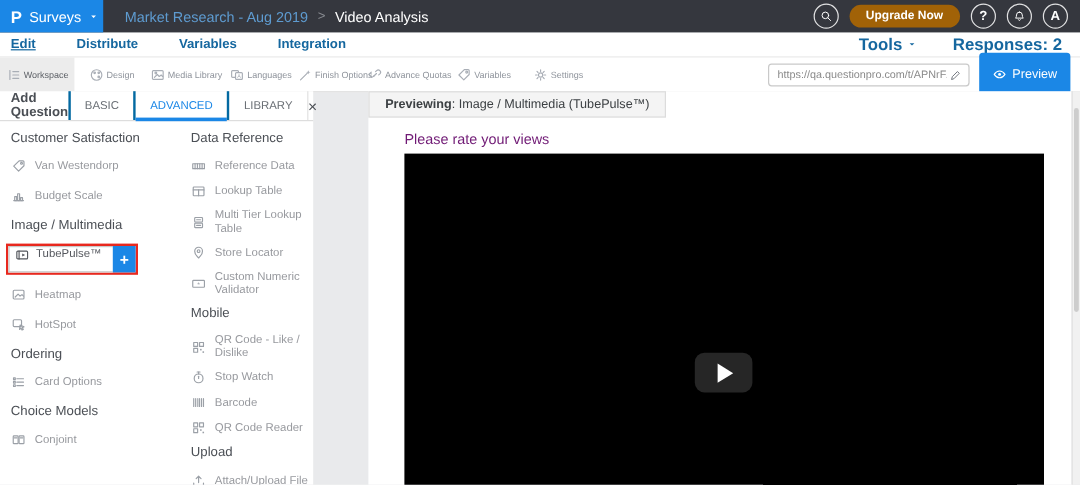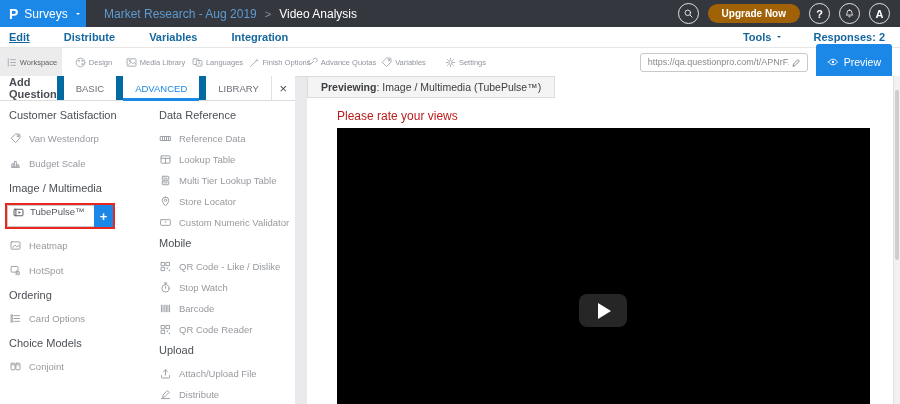--- a/index.html
+++ b/index.html
@@ -24,65 +24,65 @@
   .header-right{margin-left:auto;display:flex;align-items:center;gap:9px;padding-right:10px}
   .circle-btn{width:21px;height:21px;border:1px solid rgba(255,255,255,.85);border-radius:50%;color:#fff;display:flex;align-items:center;justify-content:center;font-size:11px;font-weight:bold;box-sizing:border-box;cursor:pointer}
   .circle-btn .ic{width:11px;height:11px}
   .upgrade{background:#a16207;color:#fff;font-size:10px;font-weight:bold;padding:4px 14px;border-radius:11px;cursor:pointer}
 
   
   .nav{position:absolute;top:27px;left:0;right:0;height:21px;background:#fff;border-bottom:1px solid #e7e7e7;display:flex;align-items:center;padding:0 9px;box-sizing:border-box}
   .nav-tabs{display:flex;gap:34px}
   .nav-link{font-size:11px;color:#15679f;font-weight:600;cursor:pointer}
   .nav-link.active{text-decoration:underline}
-  .nav-right{margin-left:auto;display:flex;align-items:center;gap:30px;padding-right:6px;font-size:11px;color:#15679f;font-weight:600}
+  .nav-right{margin-left:auto;display:flex;align-items:center;gap:30px;padding-right:6px;font-size:14px;color:#15679f;font-weight:600}
   .nav-right .with-caret{display:flex;align-items:center;gap:4px;cursor:pointer}
 
   
   .toolbar{position:absolute;top:48px;left:0;right:0;height:28px;background:#fff;border-bottom:1px solid #dcdcdc;display:flex;align-items:stretch}
   .tb-items{display:flex;align-items:stretch}
   .tb-item{width:62px;display:flex;flex-direction:row;align-items:center;justify-content:center;gap:2px;cursor:pointer}
   .tb-item.active{background:#ececec}
   .tb-item .ic{width:13px;height:13px;color:#a9aeb6}
   .tb-label{font-size:7.5px;color:#8f949c;white-space:nowrap}
   .tb-item.active .tb-label{color:#5a5e64}
   .tb-right{margin-left:auto;display:flex;align-items:center;gap:8px;padding-right:8px}
   .url-box{width:168px;height:19px;border:1px solid #c9c9c9;border-radius:3px;display:flex;align-items:center;padding:0 5px;box-sizing:border-box;background:#fff}
   .url-input{border:none;outline:none;flex:1;min-width:0;font-size:9px;color:#8a8a8a;font-family:inherit;background:transparent}
   .url-edit{color:#70757d;cursor:pointer}
   .url-edit .ic{width:11px;height:11px}
   .preview-btn{background:#1b87e6;color:#fff;font-size:10.5px;height:36px;padding:0 11px;border:none;border-radius:3px;display:flex;align-items:center;gap:5px;cursor:pointer;font-family:inherit}
   .preview-btn .ic{width:12px;height:12px}
 
   
-  .qpanel{position:absolute;top:76px;left:0;width:295px;bottom:0;background:#fff;box-sizing:border-box}
+  .qpanel{position:absolute;top:76px;left:0;width:261px;bottom:0;background:#fff;box-sizing:border-box}
   .qpanel-header{height:24px;display:flex;align-items:stretch;border-bottom:1px solid #ddd}
   .qpanel-title{flex:1;display:flex;align-items:center;padding-left:9px;font-size:11px;font-weight:600;color:#4a4e54}
-  .qtab{display:flex;align-items:center;justify-content:center;font-size:9.5px;color:#6b7076;border-left:7px solid #0369a1;padding:0 12px;position:relative;cursor:pointer;white-space:nowrap}
+  .qtab{display:flex;align-items:center;justify-content:center;font-size:9.5px;color:#6b7076;border-left:2px solid #0369a1;padding:0 12px;position:relative;cursor:pointer;white-space:nowrap}
   .qtab.active{color:#1b87e6}
   .qtab.active::after{content:"";position:absolute;left:0;right:0;bottom:-1px;height:3px;background:#1b87e6}
   .qtab-close{width:31px;border-left:1px solid #e2e2e2;display:flex;align-items:center;justify-content:center;color:#4a4e54;font-size:13px;cursor:pointer}
   .qcols{display:flex;padding:4px 0 0 9px}
   .qcol1{width:138px}
   .qcol2{flex:1;padding-left:12px}
   .qsection-title{font-size:11px;color:#4b4f55;margin:4px 0 11px}
   .qitem{display:flex;align-items:center;gap:7px;font-size:9.5px;color:#97999e;cursor:pointer}
   .qcol1 .qitem{margin-bottom:12px}
   .qcol2 .qitem{margin-bottom:8px}
   .qic .ic{width:13px;height:13px;color:#9ba0a7}
   .hl-box{display:flex;align-items:stretch;border:2px solid #e8281e;width:106px;height:22px;margin:-2px 0 10px -4px;box-sizing:content-box}
   .hl-main{flex:1;display:flex;gap:5px;padding:0 4px;border:1px solid #c9c9c9;border-right:none;background:#fff;font-size:9.5px;color:#55585e;cursor:pointer}
   .hl-main .ic{width:13px;height:13px;color:#55585e}
   .hl-add{width:19px;background:#1b87e6;color:#fff;display:flex;align-items:center;justify-content:center;font-size:13px;font-weight:bold;cursor:pointer}
 
   
   .preview-panel{position:absolute;top:76px;left:307px;right:7px;bottom:0;background:#fff}
   .preview-tab{position:absolute;top:0;left:0;height:22px;background:#f4f4f4;border:1px solid #dcdcdc;display:inline-flex;align-items:center;padding:0 13px;font-size:10.5px;color:#3c4043;box-sizing:border-box;white-space:nowrap}
   .preview-tab .bold{font-weight:bold}
-  .question-text{position:absolute;top:33px;left:30px;font-size:12px;color:#b91c1c}
+  .question-text{position:absolute;top:33px;left:30px;font-size:12px;color:#701a75}
   .video{position:absolute;top:52px;left:30px;width:533px;bottom:-10px;background:#000;cursor:pointer}
   .play-btn{position:absolute;left:242px;top:166px;width:48px;height:33px;background:#262626;border-radius:8px;display:flex;align-items:center;justify-content:center;cursor:pointer}
   .play-tri{width:0;height:0;border-left:13px solid #fff;border-top:8px solid transparent;border-bottom:8px solid transparent;margin-left:3px}
 
   
   .scrollbar{position:absolute;top:76px;right:0;width:7px;bottom:0;background:#f1f1f1;border-left:1px solid #e0e0e0;box-sizing:border-box}
   .scroll-thumb{position:absolute;top:14px;left:1px;right:1px;height:170px;background:#cdcdcd;border-radius:3px}
 </style>
 </head>
 <body>

